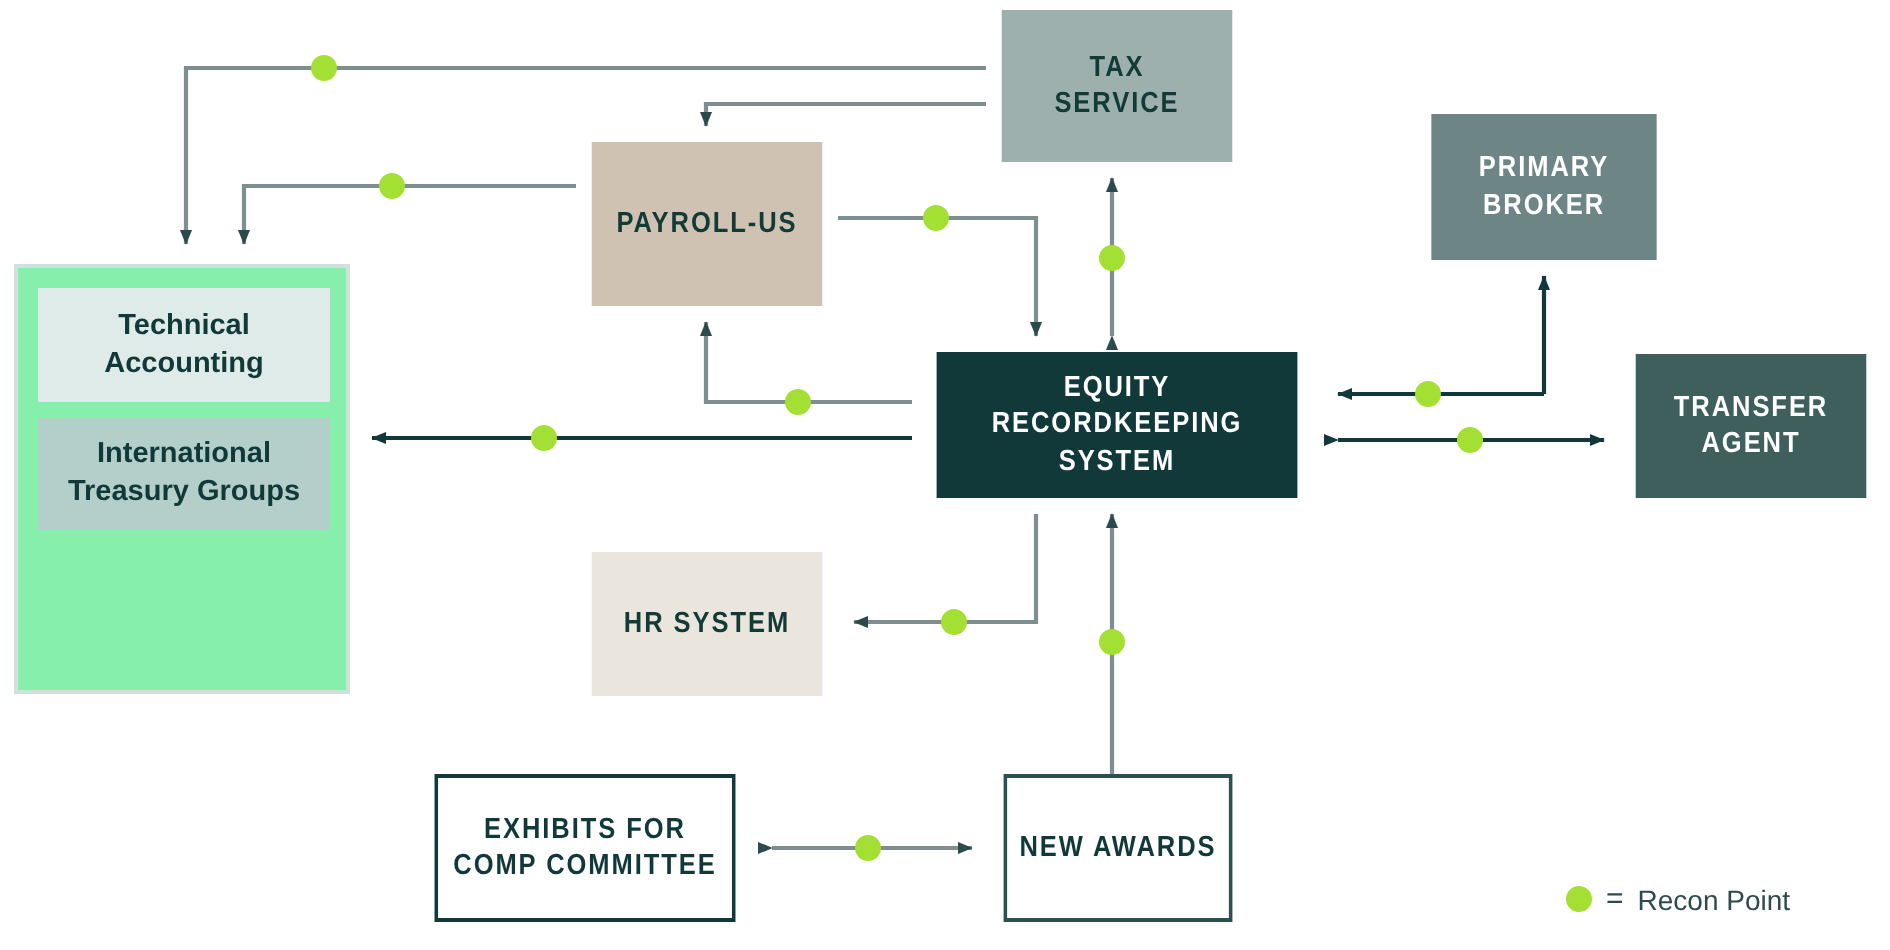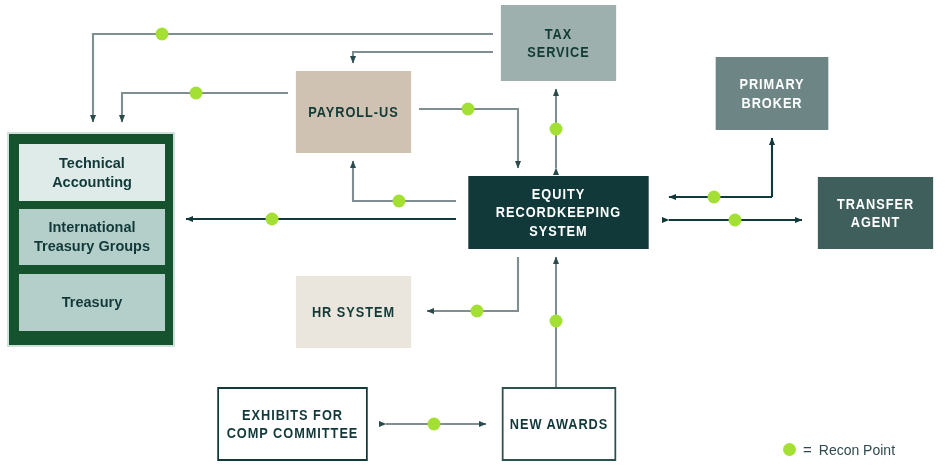--- a/index.html
+++ b/index.html
@@ -88,21 +88,21 @@
     background: #ffffff;
     border: 2px solid #2c514f;
     color: #12393a;
     font-size: 14.5px;
   }
   
   .panel {
     position: absolute;
     left: 7px; top: 132px;
     width: 168px; height: 215px;
-    background: #14532d;
+    background: #86efac;
     border: 2px solid #cfe0dd;
     box-sizing: border-box;
   }
   .panel-item {
     position: absolute;
     left: 10px;
     width: 146px;
     display: flex;
     align-items: center;
     justify-content: center;
@@ -199,23 +199,20 @@
         <span>Technical</span><br>
         <span>Accounting</span>
       </span>
     </div>
     <div class="panel-item pi-1">
       <span>
         <span>International</span><br>
         <span>Treasury Groups</span>
       </span>
     </div>
-    <div class="panel-item pi-2">
-      <span>Treasury</span>
-    </div>
   </div>
 
   <div class="node n-payroll cond">
     <span>PAYROLL-US</span>
   </div>
 
   <div class="node n-tax cond">
     <span>
       <span>TAX</span><br>
       <span>SERVICE</span>

